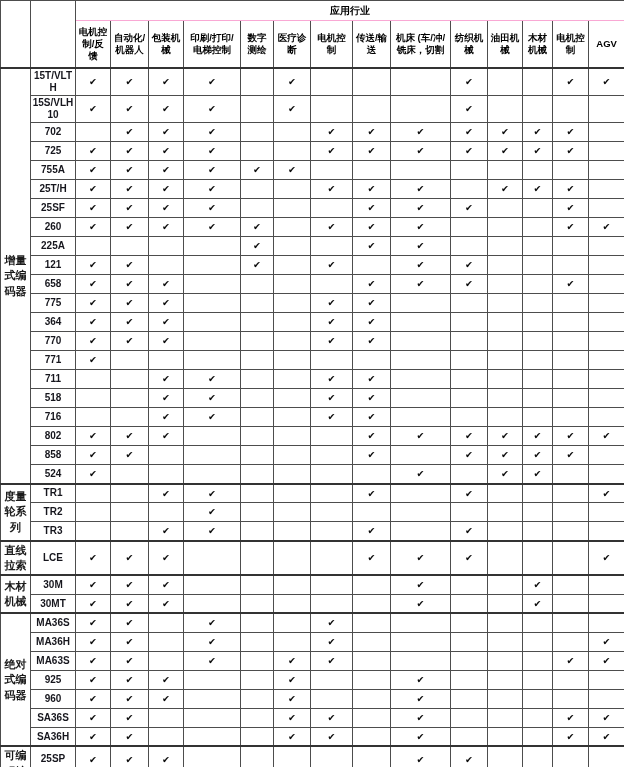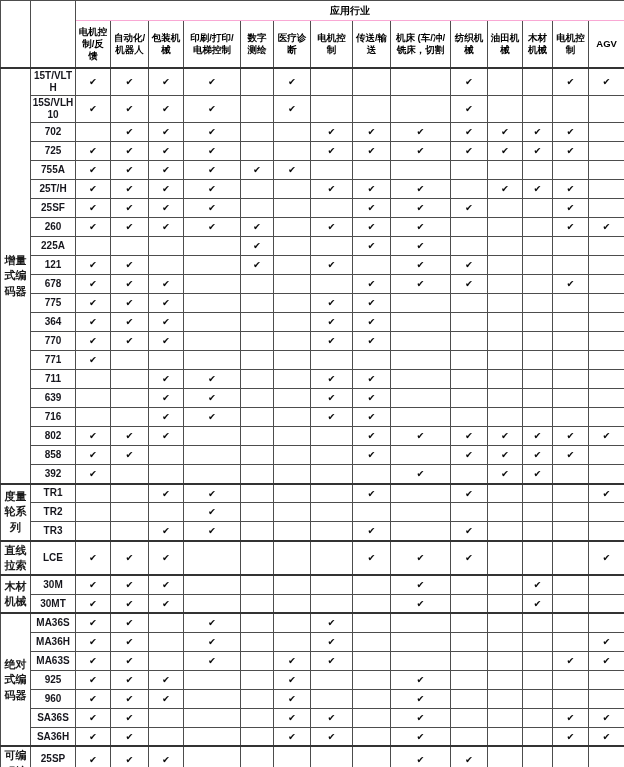--- a/index.html
+++ b/index.html
@@ -229,21 +229,21 @@
         <td class="check-cell">✔</td>
         <td class="check-cell"></td>
         <td class="check-cell">✔</td>
         <td class="check-cell">✔</td>
         <td class="check-cell"></td>
         <td class="check-cell"></td>
         <td class="check-cell"></td>
         <td class="check-cell"></td>
       </tr>
       <tr class="data-row">
-        <td class="model-cell">678</td>
+        <td class="model-cell">658</td>
         <td class="check-cell">✔</td>
         <td class="check-cell">✔</td>
         <td class="check-cell">✔</td>
         <td class="check-cell"></td>
         <td class="check-cell"></td>
         <td class="check-cell"></td>
         <td class="check-cell"></td>
         <td class="check-cell">✔</td>
         <td class="check-cell">✔</td>
         <td class="check-cell">✔</td>
@@ -331,21 +331,21 @@
         <td class="check-cell">✔</td>
         <td class="check-cell">✔</td>
         <td class="check-cell"></td>
         <td class="check-cell"></td>
         <td class="check-cell"></td>
         <td class="check-cell"></td>
         <td class="check-cell"></td>
         <td class="check-cell"></td>
       </tr>
       <tr class="data-row">
-        <td class="model-cell">639</td>
+        <td class="model-cell">518</td>
         <td class="check-cell"></td>
         <td class="check-cell"></td>
         <td class="check-cell">✔</td>
         <td class="check-cell">✔</td>
         <td class="check-cell"></td>
         <td class="check-cell"></td>
         <td class="check-cell">✔</td>
         <td class="check-cell">✔</td>
         <td class="check-cell"></td>
         <td class="check-cell"></td>
@@ -399,21 +399,21 @@
         <td class="check-cell"></td>
         <td class="check-cell">✔</td>
         <td class="check-cell"></td>
         <td class="check-cell">✔</td>
         <td class="check-cell">✔</td>
         <td class="check-cell">✔</td>
         <td class="check-cell">✔</td>
         <td class="check-cell"></td>
       </tr>
       <tr class="data-row">
-        <td class="model-cell">392</td>
+        <td class="model-cell">524</td>
         <td class="check-cell">✔</td>
         <td class="check-cell"></td>
         <td class="check-cell"></td>
         <td class="check-cell"></td>
         <td class="check-cell"></td>
         <td class="check-cell"></td>
         <td class="check-cell"></td>
         <td class="check-cell"></td>
         <td class="check-cell">✔</td>
         <td class="check-cell"></td>

